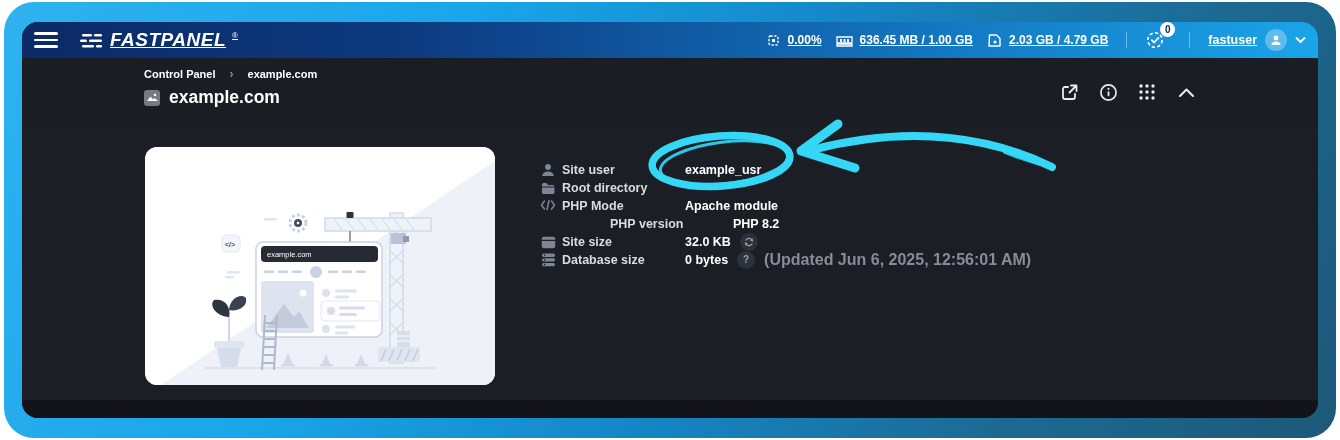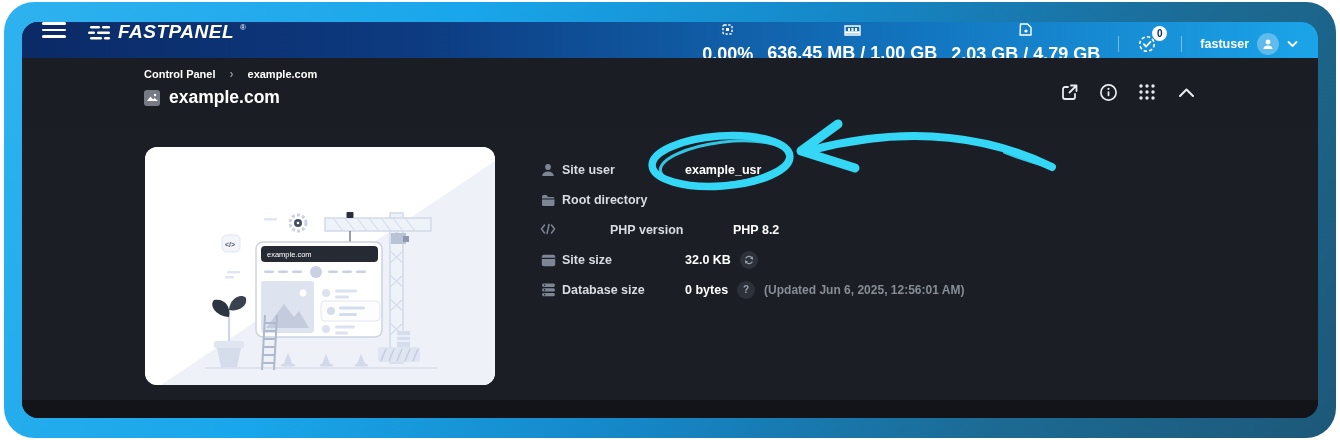--- a/index.html
+++ b/index.html
@@ -7,63 +7,63 @@
        font-family:"Liberation Sans", sans-serif;-webkit-font-smoothing:antialiased;}
   
   .frame{position:absolute;left:4px;top:2px;right:4px;bottom:2px;border-radius:30px;
          background:linear-gradient(118deg,#2fb2ef 0%,#19a6ea 30%,#1586c6 55%,#1c6档 0%,#1c6a93 78%,#1d5878 100%);}
   
   .frame{background:linear-gradient(118deg,#2fb2ef 0%,#19a6ea 30%,#1586c6 55%,#1c6a93 78%,#1d5878 100%);}
   
   .panel{position:absolute;left:22px;top:22px;right:22px;bottom:22px;border-radius:16px;
          overflow:hidden;background:#191c23;display:flex;flex-direction:column;}
   
-  .topbar{height:36px;flex:0 0 36px;display:flex;align-items:flex-start;
+  .topbar{height:36px;flex:0 0 36px;display:flex;align-items:center;
           background:linear-gradient(90deg,#0b2a66 0%,#0d3a80 30%,#1273bd 68%,#1ba4e9 100%);
-          padding:0 20px;color:#fff;}
+          padding:0 12px;color:#fff;text-decoration:underline;}
   .hamburger{width:24px;height:16px;display:flex;flex-direction:column;justify-content:space-between;cursor:pointer;}
   .hamburger span{display:block;height:2.6px;background:#fff;border-radius:2px;}
   .brand{display:flex;align-items:flex-start;margin-left:22px;gap:6px;}
   .brand svg{margin-top:3px;}
   .brand-name{font-style:italic;font-weight:bold;font-size:19px;letter-spacing:.5px;line-height:20px;}
   .brand-reg{font-size:8px;line-height:8px;margin-top:2px;}
   .topbar-right{margin-left:auto;display:flex;align-items:center;gap:14px;}
-  .stat{display:flex;align-items:center;gap:7px;font-size:18px;font-weight:bold;white-space:nowrap;flex-direction:column;}
+  .stat{display:flex;align-items:center;gap:7px;font-size:12px;font-weight:bold;white-space:nowrap;}
   .tb-divider{width:1px;height:16px;background:rgba(255,255,255,.4);margin:0 4px;}
   .tasks{position:relative;width:26px;height:24px;cursor:pointer;}
   .badge{position:absolute;top:-6px;right:-4px;min-width:15px;height:15px;border-radius:8px;background:#fff;
          color:#0b2a66;font-size:10px;font-weight:bold;display:flex;align-items:center;justify-content:center;}
   .user{display:flex;align-items:center;gap:8px;cursor:pointer;}
   .user-name{font-size:12.5px;font-weight:bold;}
   .avatar{width:22px;height:22px;border-radius:50%;background:rgba(255,255,255,.3);
           display:flex;align-items:center;justify-content:center;}
   
   .subheader{height:59px;flex:0 0 59px;background:#1a1d24;padding:10px 122px 0;position:relative;}
   .breadcrumb{display:flex;align-items:center;gap:14px;font-size:11px;font-weight:bold;color:#fff;}
   .breadcrumb .sep{color:#8a8f98;font-size:12px;line-height:10px;}
   .title-row{display:flex;align-items:center;gap:9px;margin-top:7px;}
   .title-icon{width:16px;height:16px;border-radius:3px;background:#757a84;display:flex;align-items:center;justify-content:center;}
   .page-title{color:#fff;font-size:17.5px;font-weight:bold;}
   .head-actions{position:absolute;right:122px;top:24px;display:flex;align-items:center;gap:19px;}
   .ha-btn{width:20px;height:20px;display:flex;align-items:center;justify-content:center;cursor:pointer;}
   
   .content{flex:1 1 auto;background:#1b1e25;padding:20px 123px 0;display:flex;gap:45px;}
   .illu-card{width:350px;height:238px;border-radius:12px;background:#fff;flex:0 0 350px;overflow:hidden;}
-  .details{padding-top:14px;display:flex;flex-direction:column;gap:12px;}
+  .details{padding-top:14px;display:flex;flex-direction:column;gap:0;}
   .drow{display:flex;align-items:center;min-height:18px;}
   .drow.top{align-items:flex-start;}
   .dicon{width:16px;flex:0 0 16px;margin-right:6px;display:flex;align-items:center;justify-content:center;}
   .dlabel{width:123px;flex:0 0 123px;color:#d9dce0;font-size:12.5px;font-weight:600;line-height:18px;}
   .dvalue{color:#fff;font-size:12.5px;font-weight:bold;line-height:18px;display:flex;align-items:center;gap:9px;}
   .redacted{width:170px;height:15px;border-radius:2px;filter:blur(1.2px);
             background:linear-gradient(90deg,#34373d 0%,#84878d 25%,#7d8086 70%,#3a3d43 100%);}
   .two-line{display:flex;flex-direction:column;}
   .chip{width:18px;height:18px;border-radius:50%;background:#2c313a;color:#9aa1ab;display:flex;
         align-items:center;justify-content:center;font-size:10px;font-weight:bold;cursor:pointer;}
-  .note{color:#878d95;font-size:12px;font-weight:600;}
+  .note{color:#878d95;font-size:16px;font-weight:600;}
   
   .footer{height:18px;flex:0 0 18px;background:#121419;}
   
   .annotation{position:absolute;inset:0;pointer-events:none;z-index:50;}
   svg{display:block;}
 </style>
 </head>
 <body>
 
 <div class="frame"></div>
@@ -336,20 +336,24 @@
       </div>
 
 
       <div class="drow top">
         <span class="dicon" style="margin-top:2px;">
           <svg width="16" height="12" viewBox="0 0 16 12">
               <path d="M4.5 2 L1.5 6 L4.5 10 M11.5 2 L14.5 6 L11.5 10 M9 1.5 L7 10.5" fill="none" stroke="#7e8696" stroke-width="1.5" stroke-linecap="round" stroke-linejoin="round"></path>
             </svg>
         </span>
         <span class="two-line">
+          <span style="display:flex;">
+              <span class="dlabel">PHP Mode</span>
+            <span class="dvalue">Apache module</span>
+            </span>
           <span style="display:flex;padding-left:48px;">
               <span class="dlabel">PHP version</span>
             <span class="dvalue">PHP 8.2</span>
             </span>
         </span>
       </div>
 
       <div class="drow">
         <span class="dicon">
           <svg width="15" height="13" viewBox="0 0 15 13">

